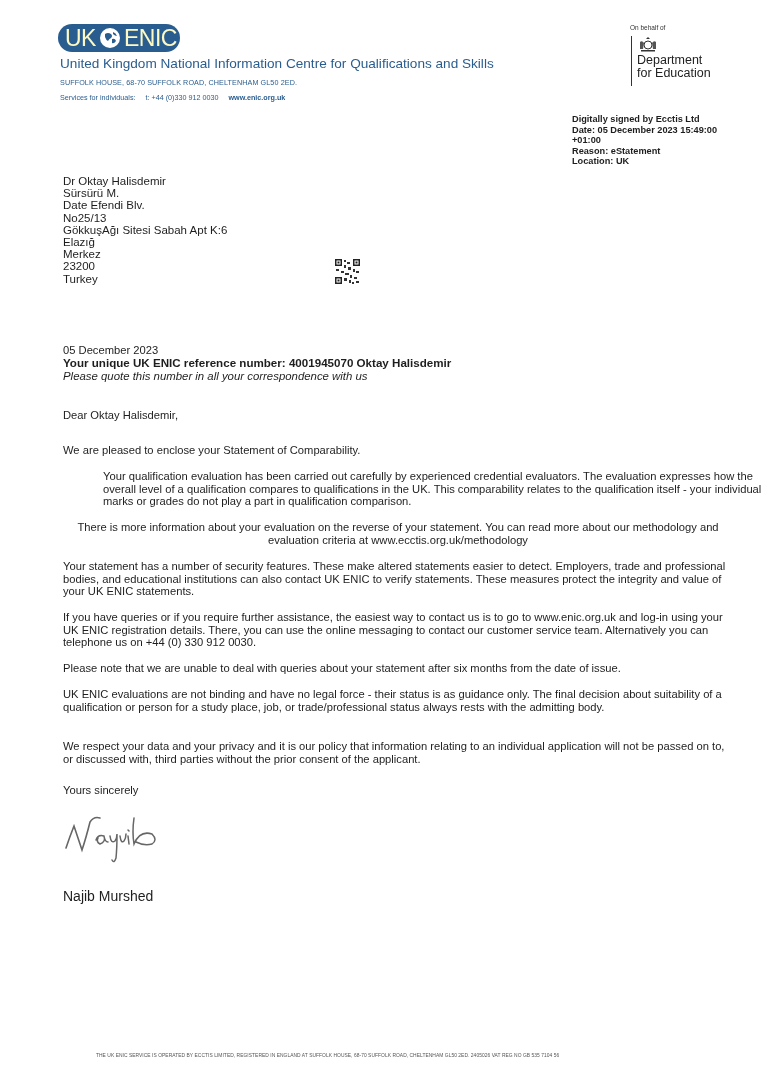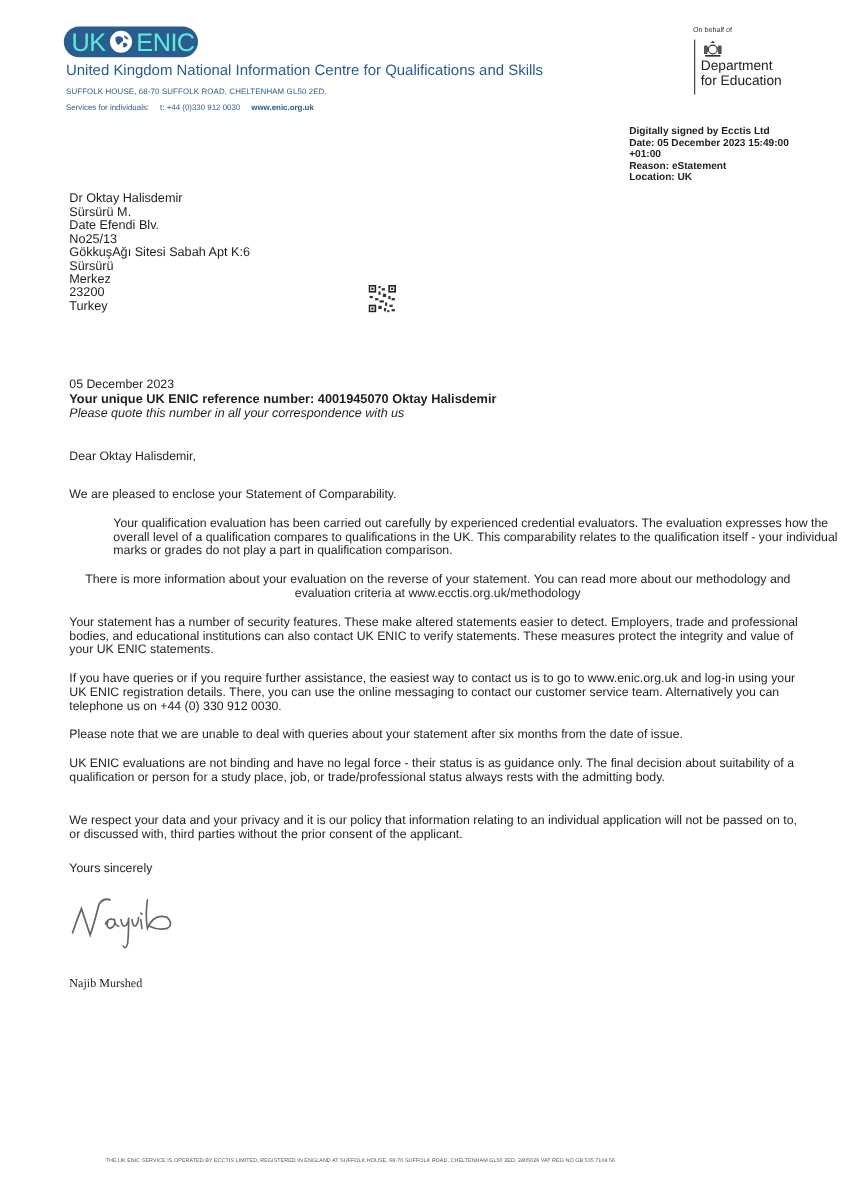--- a/index.html
+++ b/index.html
@@ -4,21 +4,21 @@
   <style>
     html, body { margin: 0; padding: 0; }
     body {
       width: 774px; height: 1080px; background: #ffffff; position: relative; overflow: hidden;
       font-family: "Liberation Sans", sans-serif; color: #1e1e1e;
     }
     .abs { position: absolute; }
     
     .logo {
       left: 58px; top: 24px; width: 122px; height: 28px; background: #2a5d8f; border-radius: 14px;
-      display: flex; align-items: center; color: #5eead4; font-size: 23px; letter-spacing: -0.5px;
+      display: flex; align-items: center; color: #fef9c3; font-size: 23px; letter-spacing: -0.5px;
       box-sizing: border-box; padding-left: 7px;
     }
     .logo .globe {
       width: 24px; height: 24px; border-radius: 50%; background: #fff; margin: 0 2px;
       display: inline-block; position: relative; border: 2px solid #2a5d8f; box-sizing: border-box;
     }
     .logo .globe svg { position: absolute; left: 0; top: 0; }
     .org-name { left: 60px; top: 56px; font-size: 13.6px; color: #2a5d8f; white-space: nowrap; }
     .org-addr { left: 60px; top: 78px; font-size: 7.2px; color: #2a5d8f; letter-spacing: 0.1px; white-space: nowrap; }
     .org-services { left: 60px; top: 93px; font-size: 7.2px; color: #2a5d8f; white-space: nowrap; }
@@ -46,21 +46,21 @@
     .p1 { top: 433px; }
     .p2 { top: 459px; margin-left: 40px; }
     .p3 { top: 510px; text-align: center; }
     .p4 { top: 549px; }
     .p5 { top: 600px; }
     .p6 { top: 651px; }
     .p7 { top: 677px; }
     .p8 { top: 729px; }
     .closing { top: 784px; }
     .signature { left: 60px; top: 808px; }
-    .signer { left: 63px; top: 888px; font-size: 11px; font-family: Liberation Serif, serif; }
+    .signer { left: 63px; top: 888px; font-size: 14px; }
 
     .footer {
       left: 96px; top: 1053px; font-size: 4.9px; color: #555; letter-spacing: 0.05px; white-space: nowrap;
     }
   </style>
 </head>
 <body>
 
 <div class="abs logo">
   <span>UK</span>
@@ -102,21 +102,21 @@
   <div>Reason: eStatement</div>
   <div>Location: UK</div>
 </div>
 
 <div class="abs address">
   <div>Dr Oktay Halisdemir</div>
   <div>Sürsürü M.</div>
   <div>Date Efendi Blv.</div>
   <div>No25/13</div>
   <div>GökkuşAğı Sitesi Sabah Apt K:6</div>
-  <div>Sürsürü</div>
+  <div>Elazığ</div>
   <div>Merkez</div>
   <div>23200</div>
   <div>Turkey</div>
 </div>
 
 <svg class="abs qr" viewBox="0 0 25 25">
   <rect width="25" height="25" fill="#fff"></rect>
   <rect x="0" y="0" width="7" height="7" fill="#222"></rect>
     <rect x="1.5" y="1.5" width="4" height="4" fill="#fff"></rect>
     <rect x="2.5" y="2.5" width="2" height="2" fill="#222"></rect>

